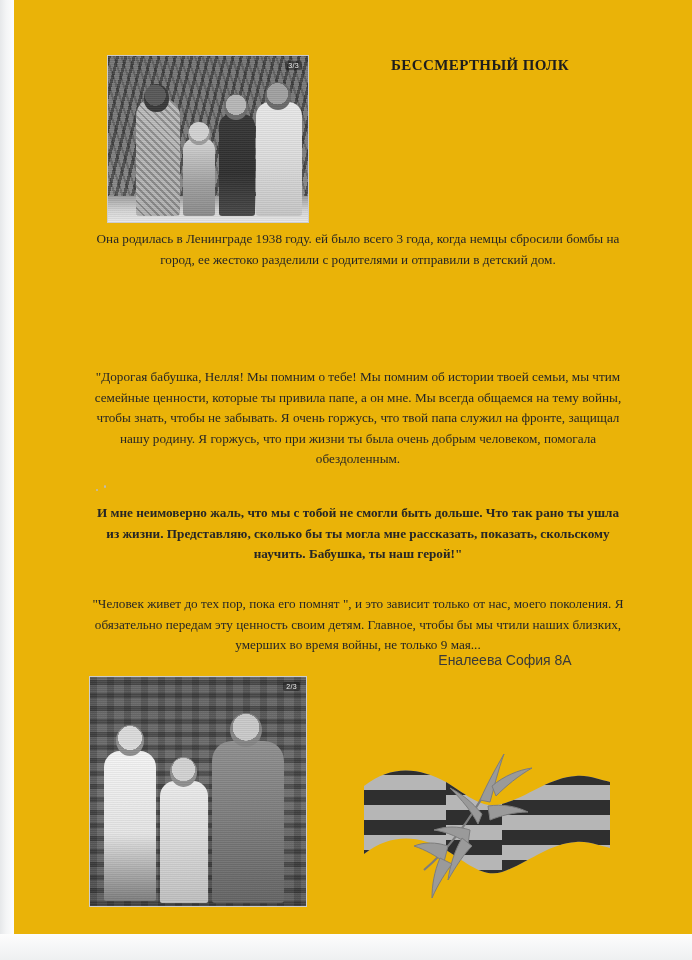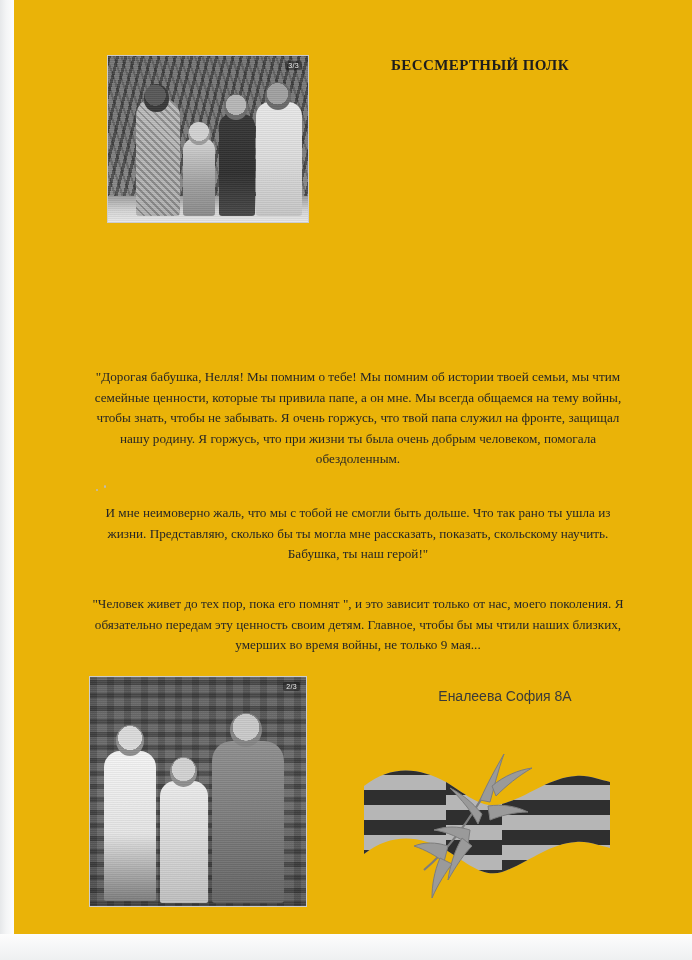--- a/index.html
+++ b/index.html
@@ -198,32 +198,31 @@
     width: 536px;
     left: 90px;
     text-align: center;
     font-size: 13.2px;
     line-height: 20.5px;
     color: #262626;
   }
   .p-birth  { top: 229px; }
   .p-imagine{ top: 288px; }
   .p-letter { top: 367px; }
-  .p-sorry  { top: 503px; }
+  .p-sorry  { top: 503px; font-weight: bold; }
   .p-memory { top: 594px; }
 
   .signature {
     position: absolute;
     left: 360px; top: 652px;
     width: 290px;
     text-align: center;
     font-family: "Liberation Sans", "DejaVu Sans", sans-serif;
     font-size: 14px;
     color: #3a3a3a;
-    margin-top: 36px;
   }
 
   .speck { position: absolute; background: #bdbdbd; border-radius: 50%; }
   .speck-a { left: 96px; top: 489px; width: 2px; height: 2px; }
   .speck-b { left: 104px; top: 485px; width: 2px; height: 3px; }
 
   
   .ribbon-wrap {
     position: absolute;
     left: 362px; top: 742px;
@@ -250,20 +249,21 @@
     <div class="ph-layer t-child-big-head"></div>
     <div class="ph-layer t-man"></div>
     <div class="ph-layer t-man-head"></div>
     <div class="photo-grain"></div>
     <div class="photo-badge">3/3</div>
   </div>
 
   <div class="heading">БЕССМЕРТНЫЙ ПОЛК</div>
 
 
+  <div class="para p-birth">Она родилась в Ленинграде 1938 году. ей было всего 3 года, когда немцы сбросили бомбы на город,  ее жестоко разделили с родителями  и отправили в детский дом.</div>
 
 
   <div class="para p-letter">"Дорогая бабушка, Нелля! Мы помним о тебе! Мы помним об истории твоей семьи, мы чтим семейные ценности, которые ты привила папе, а он мне. Мы всегда общаемся на тему войны, чтобы знать, чтобы не забывать.
 Я очень горжусь,  что твой папа служил на фронте,  защищал нашу родину. Я горжусь,  что при жизни ты была очень добрым человеком, помогала обездоленным.</div>
 
   <div class="speck speck-a"></div>
   <div class="speck speck-b"></div>
 
   <div class="para p-sorry">И мне неимоверно жаль, что мы с тобой не смогли быть дольше.  Что так рано ты ушла из жизни.  Представляю,  сколько бы ты могла мне рассказать, показать, скольскому научить. Бабушка, ты наш герой!"</div>
 

